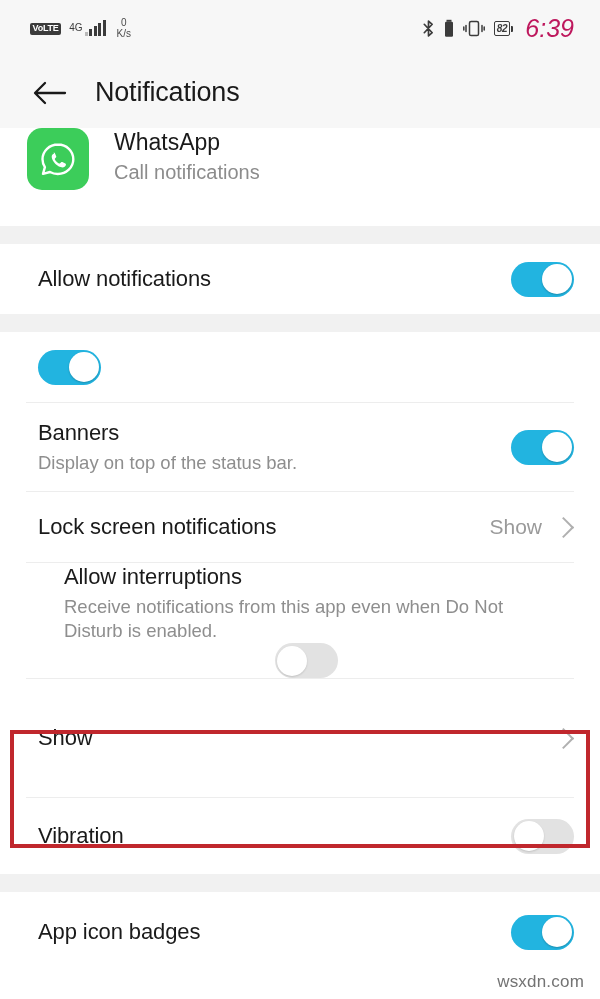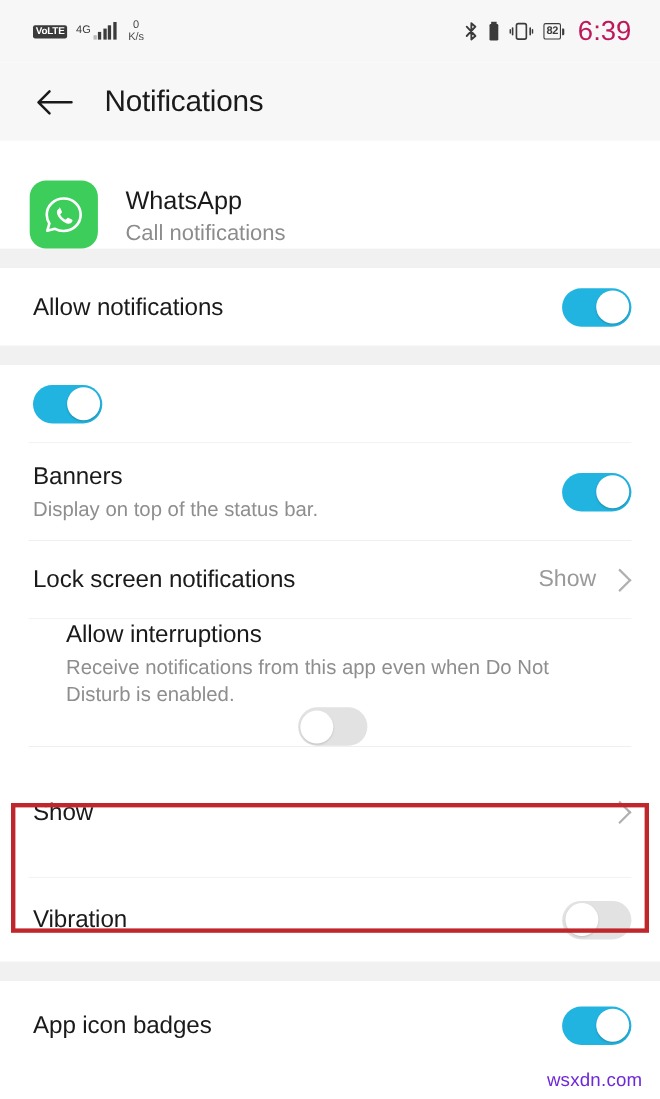--- a/index.html
+++ b/index.html
@@ -30,21 +30,21 @@
     align-items: center;
     justify-content: space-between;
     padding: 0 26px 0 30px;
     box-sizing: border-box;
   }
   .sb-left, .sb-right {
     display: flex;
     align-items: center;
   }
   .sb-left { gap: 7px; }
-  .sb-right { gap: 9px; }
+  .sb-right { gap: 9px; font-style: italic; }
   .volte-badge {
     font-size: 9px;
     font-weight: bold;
     color: #ffffff;
     background: #3b3b3b;
     border-radius: 2px;
     padding: 1.5px 2.5px 1.5px 2.5px;
     letter-spacing: -0.2px;
     line-height: 1;
   }
@@ -131,21 +131,21 @@
     color: #1a1a1a;
     margin-left: 25px;
     letter-spacing: -0.2px;
   }
 
   
   .app-row {
     height: 98px;
     background: #ffffff;
     display: flex;
-    align-items: flex-end;
+    align-items: flex-start;
     padding-left: 27px;
     box-sizing: border-box;
   }
   .app-icon {
     width: 62px; height: 62px;
     border-radius: 15px;
     background: #3ccd5a;
     display: flex; align-items: center; justify-content: center;
     flex: 0 0 auto;
   }
@@ -165,21 +165,21 @@
   
   .gap {
     height: 18px;
     background: #f1f1f1;
   }
   .section { background: #ffffff; }
   .row {
     display: flex;
     align-items: center;
     justify-content: space-between;
-    padding: 0 26px 0 30px;
+    padding: 0 26px 0 38px;
     box-sizing: border-box;
     min-height: 70px;
     background: #ffffff;
     position: relative;
   }
   .row.tall { min-height: 88px; }
   .row-texts { padding-right: 14px; }
   .row-title {
     font-size: 22px;
     color: #1a1a1a;
@@ -248,21 +248,21 @@
     pointer-events: none;
     z-index: 5;
   }
 
   
   .watermark {
     position: absolute;
     right: 16px;
     bottom: 7px;
     font-size: 17px;
-    color: #6d28d9;
+    color: #737373;
     letter-spacing: 0.2px;
   }
 </style>
 </head>
 <body>
 
 <div class="phone">
 
   <div class="statusbar">
     <div class="sb-left">

